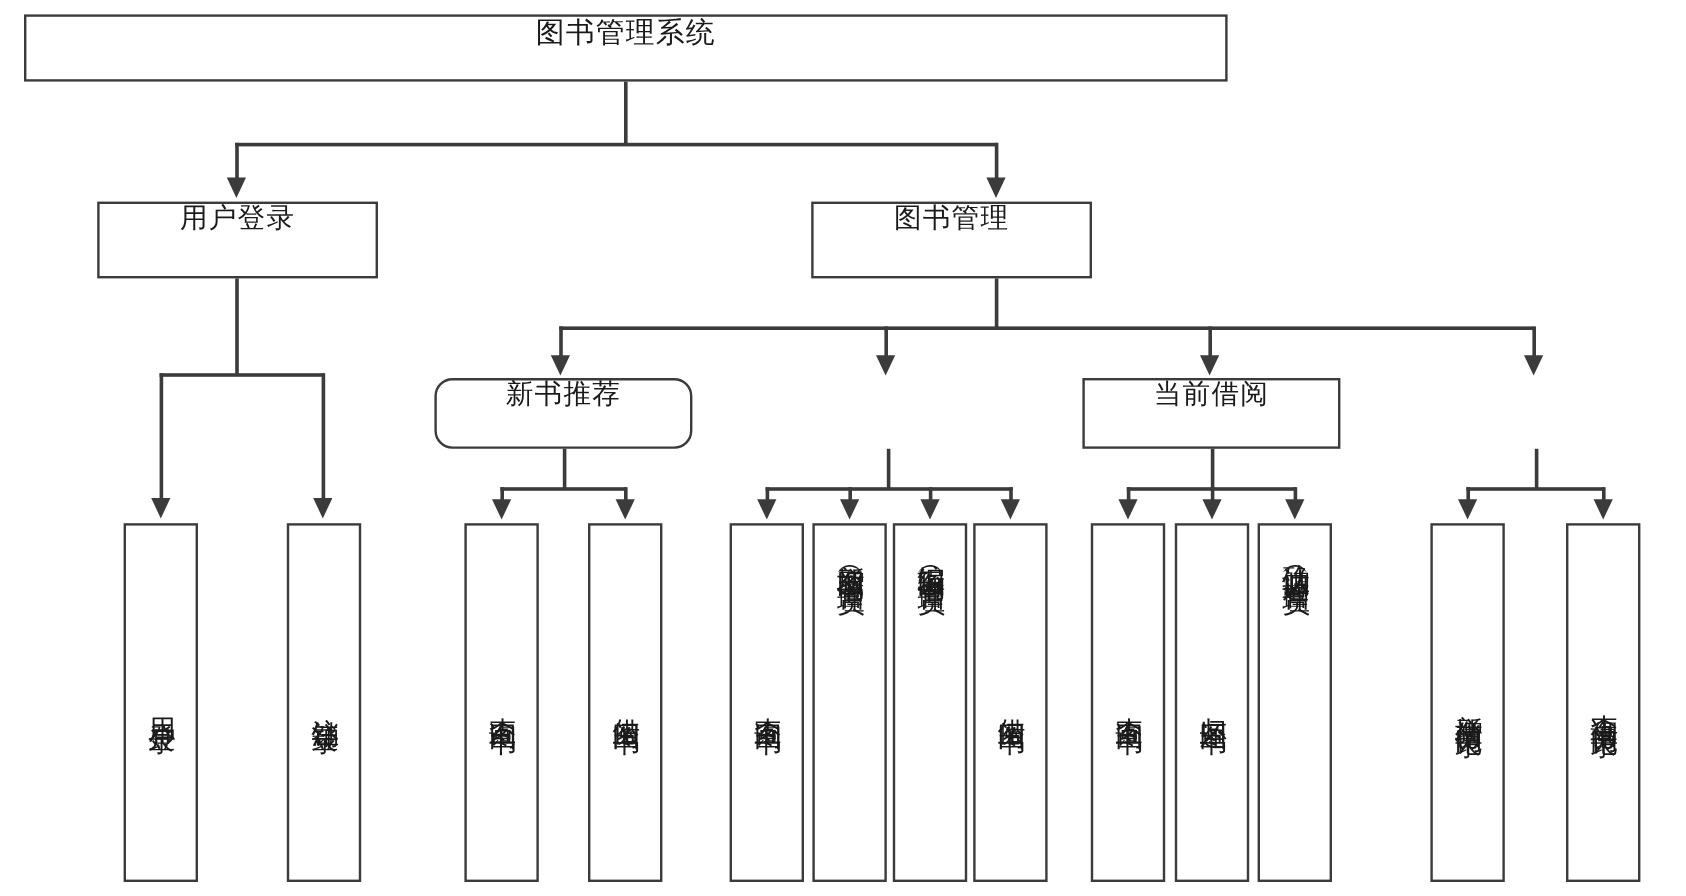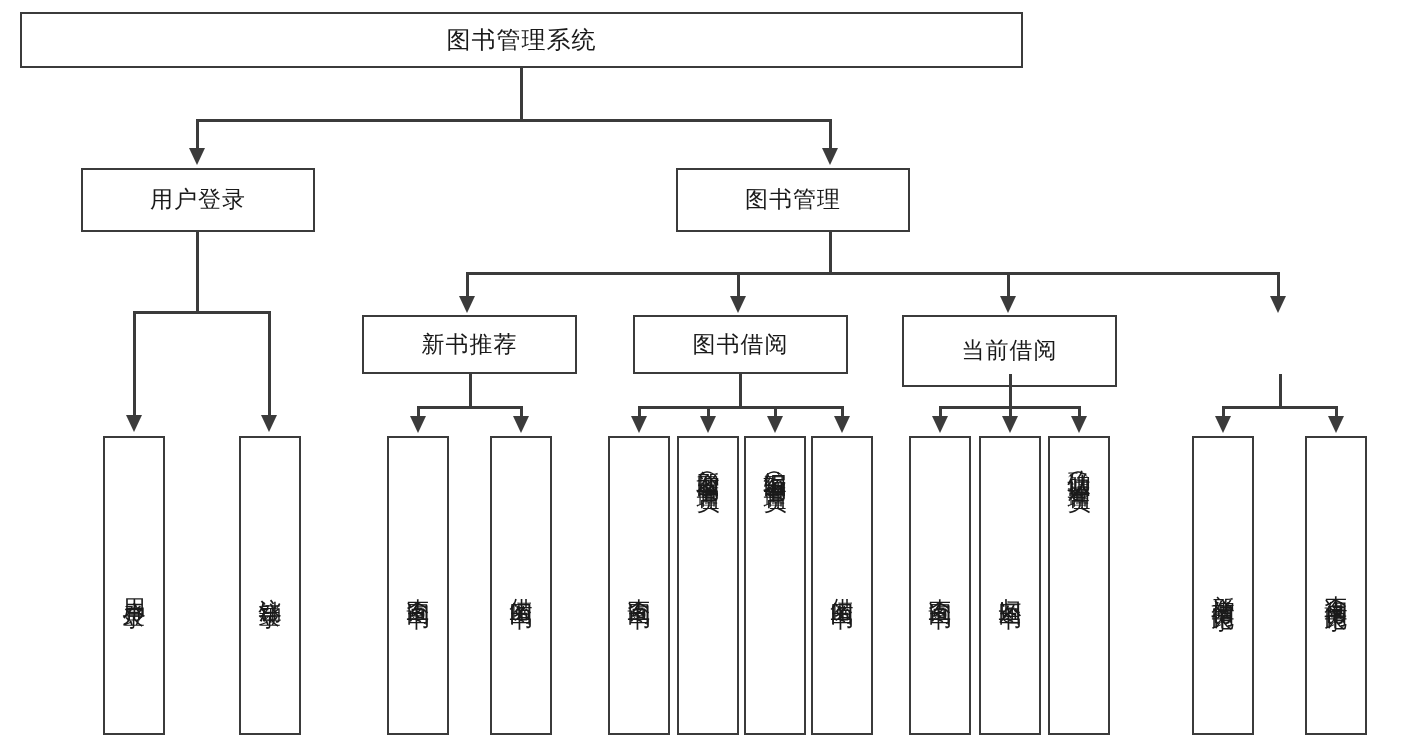--- a/index.html
+++ b/index.html
@@ -17,21 +17,21 @@
     background: #ffffff;
     overflow: hidden;
   }
   
   .node {
     position: absolute;
     box-sizing: border-box;
     background: #ffffff;
     border: 2.5px solid #3b3b3b;
     display: flex;
-    align-items: center;
+    align-items: flex-start;
     justify-content: center;
     color: #1a1a1a;
   }
   .node .label {
     display: block;
     letter-spacing: 1px;
     white-space: nowrap;
   }
   
   .node.h .label {
@@ -127,27 +127,24 @@
 
   <div class="vline" style="left:737px; top:272px; height:27px;"></div>
   <div class="arrow" style="left:730px; top:296px;"></div>
 
   <div class="vline" style="left:1007px; top:272px; height:27px;"></div>
   <div class="arrow" style="left:1000px; top:296px;"></div>
 
   <div class="vline" style="left:1277px; top:272px; height:27px;"></div>
   <div class="arrow" style="left:1270px; top:296px;"></div>
 
-  <div class="node h" style="left:362px; top:315px; width:215px; height:59px;">
+  <div class="node h" style="left:362px; top:315px; width:215px; height:59px;border-radius:15px;">
     <span class="label">新书推荐</span>
   </div>
-  <div class="node h" style="left:633px; top:315px; width:215px; height:59px;">
-    <span class="label">图书借阅</span>
-  </div>
-  <div class="node h" style="left:902px; top:315px; width:215px; height:72px;">
+  <div class="node h" style="left:902px; top:315px; width:215px; height:59px;">
     <span class="label">当前借阅</span>
   </div>
 
   <div class="vline" style="left:469px; top:374px; height:34px;"></div>
   <div class="hline" style="left:417px; top:406px; width:105px; height:2.5px;"></div>
   <div class="vline" style="left:417px; top:406px; height:11px;"></div>
   <div class="arrow" style="left:410px; top:416px;"></div>
   <div class="vline" style="left:520px; top:406px; height:11px;"></div>
   <div class="arrow" style="left:513px; top:416px;"></div>
 

